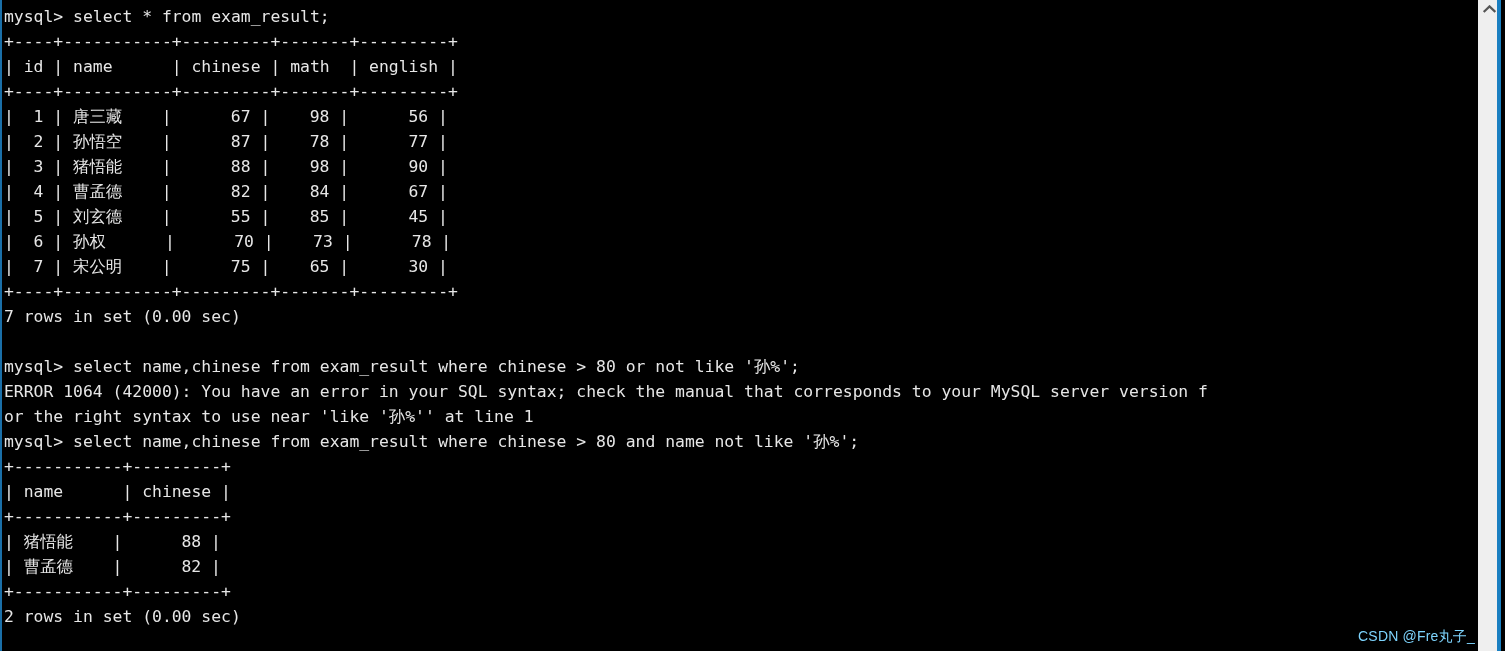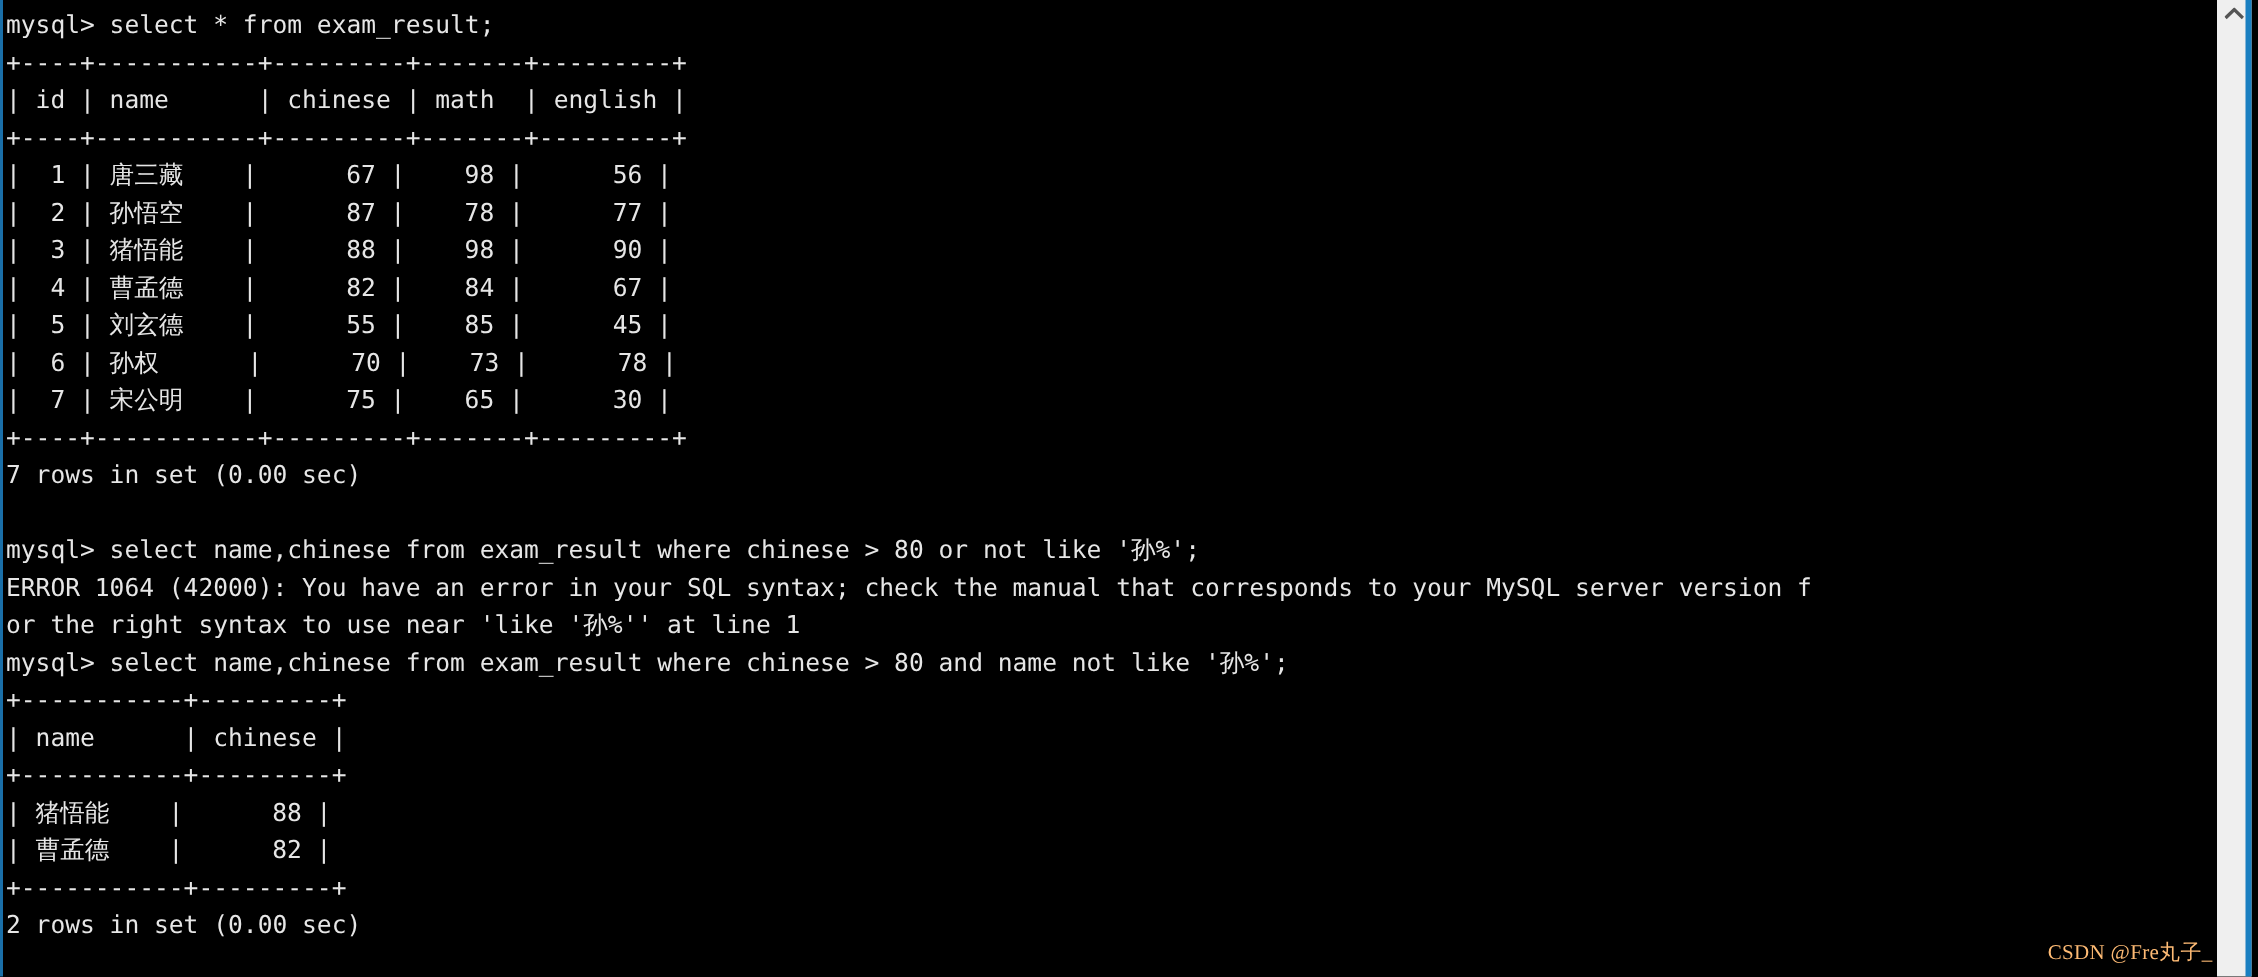--- a/index.html
+++ b/index.html
@@ -82,22 +82,22 @@
     top: 0;
     width: 4px;
     height: 651px;
     background: #1a7fc1;
   }
 
   #watermark {
     position: absolute;
     right: 30px;
     bottom: 6px;
-    color: #fdba74;
-    font-family: Liberation Serif, serif;
+    color: #7dd3fc;
+    font-family: Liberation Sans, sans-serif;
     font-size: 14px;
     line-height: 18px;
     white-space: pre;
     letter-spacing: 0.2px;
   }
 </style>
 </head>
 <body>
 
 <div id="terminal-window">

